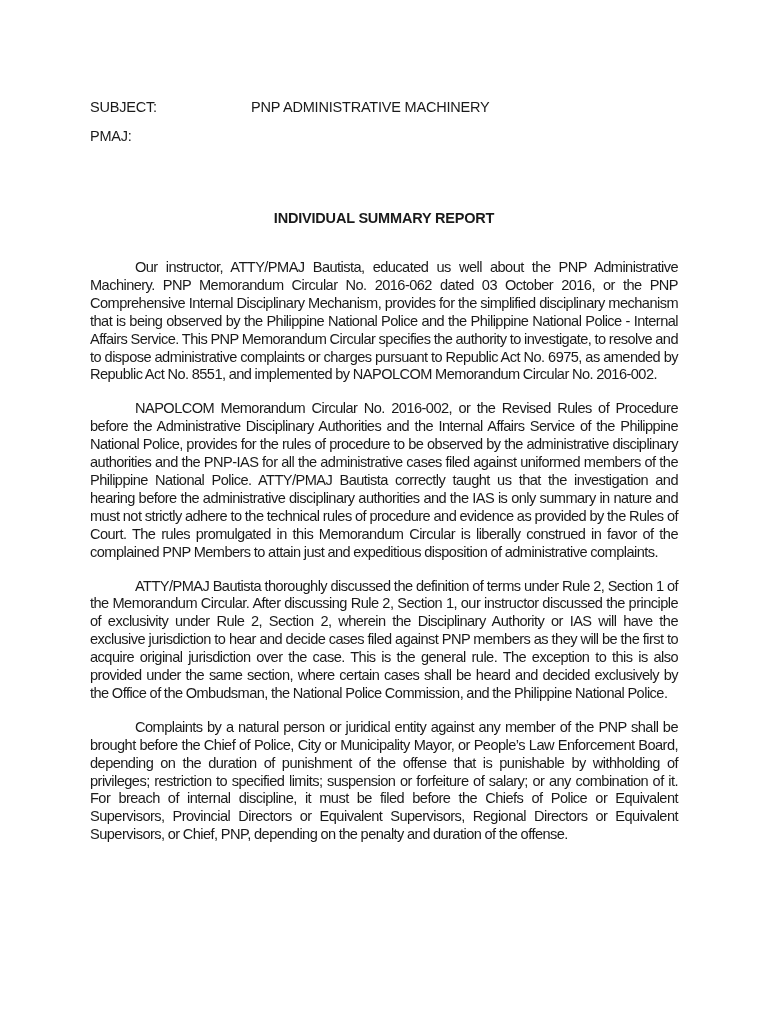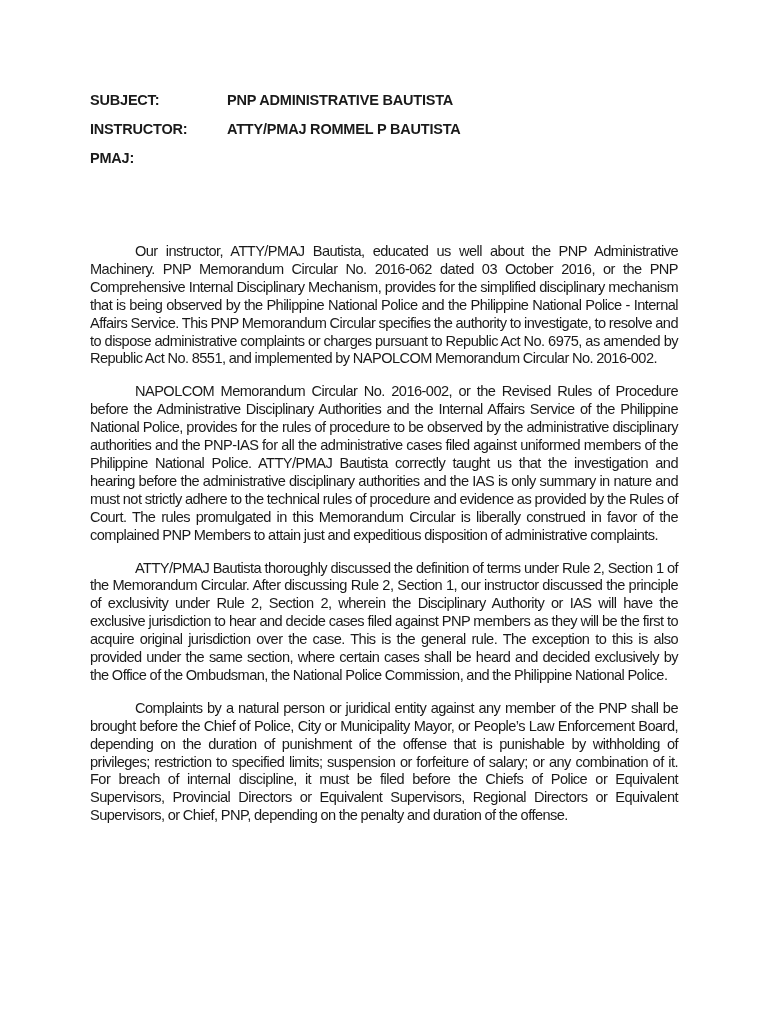--- a/index.html
+++ b/index.html
@@ -25,24 +25,25 @@
     }
     .header-block {
       position: absolute;
       left: 90px;
       top: 92px;
       width: 590px;
     }
     .header-row {
       display: flex;
       height: 29px;
-      align-items: flex-start;
-      font-weight: bold;
+      align-items: center;
+      font-weight: normal;
       font-size: 14.5px;
       letter-spacing: -0.2px;
+      gap: 24px;
     }
     .header-label {
       width: 137px;
       flex: none;
     }
     .header-value {
       flex: 1;
     }
     .report-title {
       position: absolute;
@@ -54,48 +55,45 @@
       font-size: 14.5px;
       letter-spacing: -0.2px;
     }
     .body-text {
       position: absolute;
       left: 90px;
       top: 243px;
       width: 588px;
     }
     .para {
-      margin: 0 0 15px 0;
+      margin: 16px 0 15px 0;
       font-size: 14.6px;
       line-height: 17.9px;
       text-align: justify;
       text-indent: 45px;
       letter-spacing: -0.55px;
       word-spacing: -0.3px;
     }
   </style>
 </head>
 <body>
 
 <div class="page">
 
   <div class="header-block">
     <div class="header-row">
       <span class="header-label">SUBJECT:</span>
-      <span class="header-value">PNP ADMINISTRATIVE BAUTISTA</span>
-    </div>
-    <div class="header-row">
-      <span class="header-label">INSTRUCTOR:</span>
-      <span class="header-value">ATTY/PMAJ ROMMEL P BAUTISTA</span>
+      <span class="header-value">PNP ADMINISTRATIVE MACHINERY</span>
     </div>
     <div class="header-row">
       <span class="header-label">PMAJ:</span>
     </div>
   </div>
 
+  <div class="report-title">INDIVIDUAL SUMMARY REPORT</div>
 
   <div class="body-text">
     <p class="para">Our instructor, ATTY/PMAJ Bautista, educated us well about the PNP Administrative Machinery. PNP Memorandum Circular No. 2016-062 dated 03 October 2016, or the PNP Comprehensive Internal Disciplinary Mechanism, provides for the simplified disciplinary mechanism that is being observed by the Philippine National Police and the Philippine National Police - Internal Affairs Service. This PNP Memorandum Circular specifies the authority to investigate, to resolve and to dispose administrative complaints or charges pursuant to Republic Act No. 6975, as amended by Republic Act No. 8551, and implemented by NAPOLCOM Memorandum Circular No. 2016-002.</p>
     <p class="para">NAPOLCOM Memorandum Circular No. 2016-002, or the Revised Rules of Procedure before the Administrative Disciplinary Authorities and the Internal Affairs Service of the Philippine National Police, provides for the rules of procedure to be observed by the administrative disciplinary authorities and the PNP-IAS for all the administrative cases filed against uniformed members of the Philippine National Police. ATTY/PMAJ Bautista correctly taught us that the investigation and hearing before the administrative disciplinary authorities and the IAS is only summary in nature and must not strictly adhere to the technical rules of procedure and evidence as provided by the Rules of Court. The rules promulgated in this Memorandum Circular is liberally construed in favor of the complained PNP Members to attain just and expeditious disposition of administrative complaints.</p>
     <p class="para">ATTY/PMAJ Bautista thoroughly discussed the definition of terms under Rule 2,  Section 1 of the Memorandum Circular. After discussing Rule 2, Section 1, our instructor discussed the principle of exclusivity under Rule 2, Section 2, wherein the Disciplinary Authority or IAS will have the exclusive jurisdiction to hear and decide cases filed against PNP members as they will be the first to acquire original jurisdiction over the case. This is the general rule. The exception to this is also provided under the same section, where certain cases shall be heard and decided exclusively by the Office of the Ombudsman, the National Police Commission, and the Philippine National Police.</p>
     <p class="para">Complaints by a natural person or juridical entity against any member of the PNP shall be brought before the Chief of Police, City or Municipality Mayor, or People’s Law Enforcement Board, depending on the duration of punishment of the offense that is punishable by withholding of privileges; restriction to specified limits; suspension or forfeiture of salary; or any combination of it. For breach of internal discipline, it must be filed before the Chiefs of Police or Equivalent Supervisors, Provincial Directors or Equivalent Supervisors, Regional Directors or Equivalent Supervisors, or Chief, PNP, depending on the penalty and duration of the offense.</p>
   </div>
 
 </div>
 

